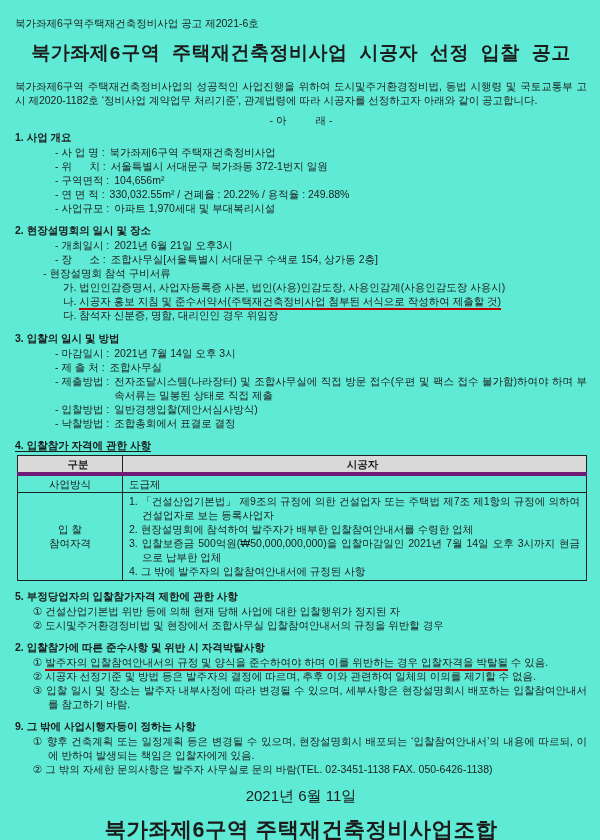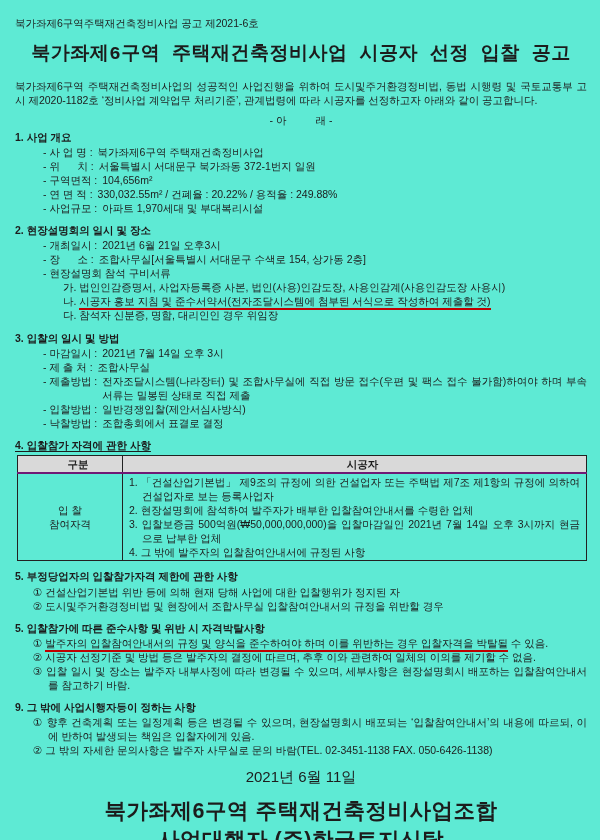--- a/index.html
+++ b/index.html
@@ -13,40 +13,40 @@
   .notice-no{font-size:10.5px;margin-bottom:12px;}
   .title{
     font-size:19px;font-weight:bold;text-align:center;
     margin:0 0 11px 0;letter-spacing:0.5px;font-family:Liberation Mono, monospace;
   }
   .intro{margin:0 0 6px 0;text-align:justify;word-break:break-all;}
   .divider{text-align:center;margin:4px 0 3px 0;white-space:pre;}
   .sec{margin-bottom:8px;}
   .sec-h{font-weight:bold;margin-bottom:1px;}
   .sec-h.u{text-decoration:underline;text-underline-offset:2px;}
-  .kv{display:flex;margin-left:28px;text-align:justify;}
+  .kv{display:flex;margin-left:40px;text-align:justify;}
   .kv .lbl{white-space:pre;flex:0 0 auto;margin-right:5px;}
   .kv .val{flex:1 1 auto;word-break:break-all;text-align:justify;}
   .plain-item{margin-left:28px;}
   .sub-item{margin-left:48px;text-align:justify;word-break:break-all;}
   .num-item{
     margin-left:18px;padding-left:15px;text-indent:-15px;
     text-align:justify;word-break:break-all;
   }
   .redline{border-bottom:2px solid #c00000;padding-bottom:1px;}
   table.bid{
     border-collapse:collapse;width:570px;margin:3px 0 0 2px;
     font-size:10.5px;
   }
   table.bid th,table.bid td{
     border:1px solid #222;padding:1px 6px;vertical-align:middle;
   }
   table.bid th{
     background:#d9d9d9;font-weight:bold;text-align:center;
-    border-bottom:2px solid #701a75;
+    border-bottom:4px solid #701a75;
     padding-left:22px;
   }
   td.col-key{width:92px;text-align:center;white-space:pre-line;}
   td.col-val{text-align:justify;word-break:break-all;}
   .tbl-li{padding-left:13px;text-indent:-13px;}
   .footer-date{text-align:center;margin:10px 0 10px 0;font-size:15px;}
   .footer-org{
     text-align:center;font-size:21.5px;font-weight:bold;line-height:1.35;
     letter-spacing:0.5px;
   }
@@ -93,21 +93,21 @@
     <div class="kv">
       <span class="lbl">- 개최일시 :</span>
       <span class="val">2021년 6월 21일 오후3시</span>
     </div>
     <div class="kv">
       <span class="lbl">- 장      소 :</span>
       <span class="val">조합사무실[서울특별시 서대문구 수색로 154, 상가동 2층]</span>
     </div>
     <div class="plain-item">- 현장설명회 참석 구비서류</div>
     <div class="sub-item">가. 법인인감증명서, 사업자등록증 사본, 법인(사용)인감도장, 사용인감계(사용인감도장 사용시)</div>
-    <div class="sub-item"><span>나. </span><span class="redline">시공자 홍보 지침 및 준수서약서(전자조달시스템에 첨부된 서식으로 작성하여 제출할 것)</span></div>
+    <div class="sub-item"><span>나. </span><span class="redline">시공자 홍보 지침 및 준수서약서(주택재건축정비사업 첨부된 서식으로 작성하여 제출할 것)</span></div>
     <div class="sub-item">다. 참석자 신분증, 명함, 대리인인 경우 위임장</div>
   </div>
 
   <div class="sec">
     <div class="sec-h">3. 입찰의 일시 및 방법</div>
     <div class="kv">
       <span class="lbl">- 마감일시 :</span>
       <span class="val">2021년 7월 14일 오후 3시</span>
     </div>
     <div class="kv">
@@ -130,41 +130,45 @@
 
   <div class="sec">
     <div class="sec-h u">4. 입찰참가 자격에 관한 사항</div>
     <table class="bid">
       <tbody>
           <tr>
         <th class="col-key">구분</th>
         <th>시공자</th>
       </tr>
       <tr>
+        <td class="col-key">사업방식</td>
+        <td class="col-val">도급제</td>
+      </tr>
+      <tr>
         <td class="col-key">입        찰
 참여자격</td>
         <td class="col-val">
           <div class="tbl-li">1. 「건설산업기본법」 제9조의 규정에 의한 건설업자 또는 주택법 제7조 제1항의 규정에 의하여 건설업자로 보는 등록사업자</div>
           <div class="tbl-li">2. 현장설명회에 참석하여 발주자가 배부한 입찰참여안내서를 수령한 업체</div>
           <div class="tbl-li">3. 입찰보증금 500억원(₩50,000,000,000)을 입찰마감일인 2021년 7월 14일 오후 3시까지 현금으로 납부한 업체</div>
           <div class="tbl-li">4. 그 밖에 발주자의 입찰참여안내서에 규정된 사항</div>
         </td>
       </tr>
     </tbody>
       </table>
   </div>
 
   <div class="sec">
     <div class="sec-h">5. 부정당업자의 입찰참가자격 제한에 관한 사항</div>
     <div class="num-item">① 건설산업기본법 위반 등에 의해 현재 당해 사업에 대한 입찰행위가 정지된 자</div>
     <div class="num-item">② 도시및주거환경정비법 및 현장에서 조합사무실 입찰참여안내서의 규정을 위반할 경우</div>
   </div>
 
   <div class="sec">
-    <div class="sec-h">5. 입찰참가에 따른 준수사항 및 위반 시 자격박탈사항</div>
+    <div class="sec-h">2. 입찰참가에 따른 준수사항 및 위반 시 자격박탈사항</div>
     <div class="num-item"><span>① </span><span class="redline">발주자의 입찰참여안내서의 규정 및 양식을 준수하여야 하며 이를 위반하는 경우 입찰자격을 박탈될</span><span> 수 있음.</span></div>
     <div class="num-item">② 시공자 선정기준 및 방법 등은 발주자의 결정에 따르며, 추후 이와 관련하여 일체의 이의를 제기할 수 없음.</div>
     <div class="num-item">③ 입찰 일시 및 장소는 발주자 내부사정에 따라 변경될 수 있으며, 세부사항은 현장설명회시 배포하는 입찰참여안내서를 참고하기 바람.</div>
   </div>
 
   <div class="sec">
     <div class="sec-h">9. 그 밖에 사업시행자등이 정하는 사항</div>
     <div class="num-item">① 향후 건축계획 또는 일정계획 등은 변경될 수 있으며, 현장설명회시 배포되는 ‘입찰참여안내서’의 내용에 따르되, 이에 반하여 발생되는 책임은 입찰자에게 있음.</div>
     <div class="num-item">② 그 밖의 자세한 문의사항은 발주자 사무실로 문의 바람(TEL. 02-3451-1138 FAX. 050-6426-1138)</div>
   </div>

